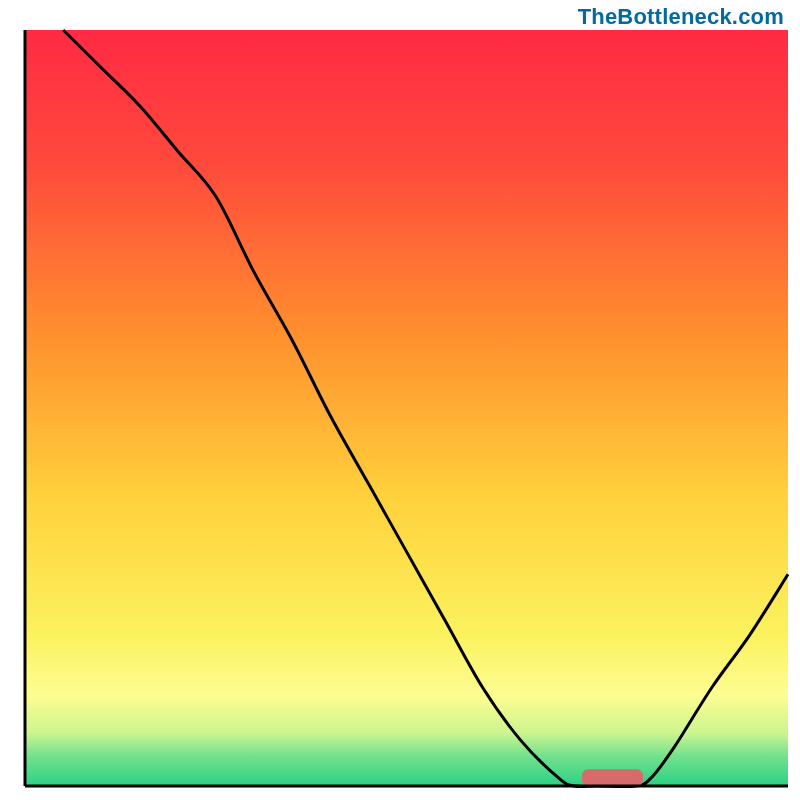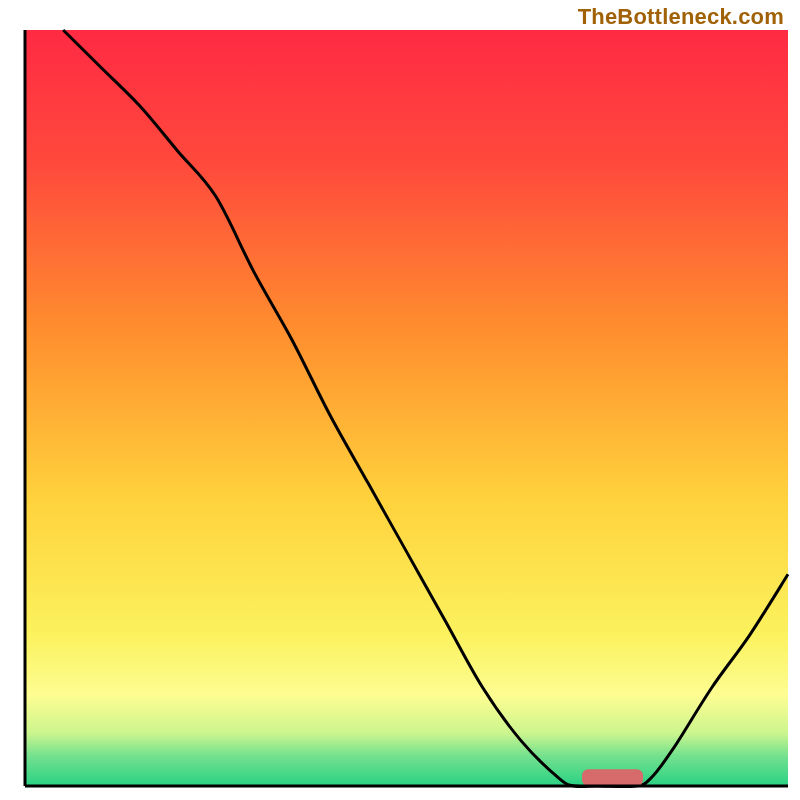--- a/index.html
+++ b/index.html
@@ -13,21 +13,21 @@
   }
   .wrap {
     position: relative;
     width: 800px;
     height: 800px;
   }
   .watermark {
     position: absolute;
     top: 4px;
     right: 16px;
-    color: #a16207;
+    color: #0369a1;
     font-size: 22px;
     font-weight: 600;
     letter-spacing: 0.2px;
     z-index: 4;
   }
   svg.chart {
     position: absolute;
     inset: 0;
     width: 800px;
     height: 800px;

